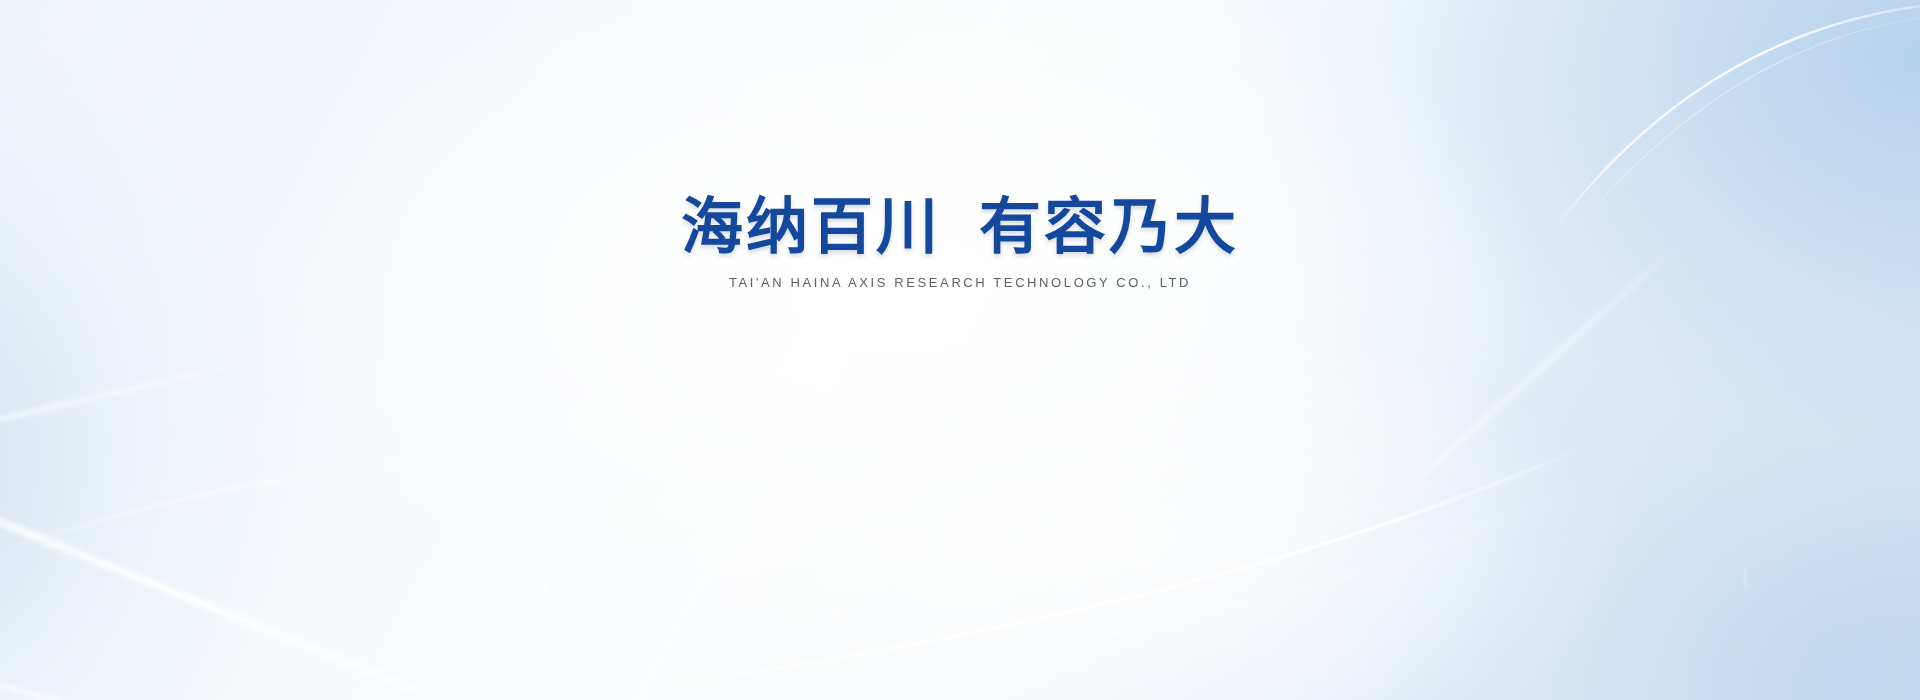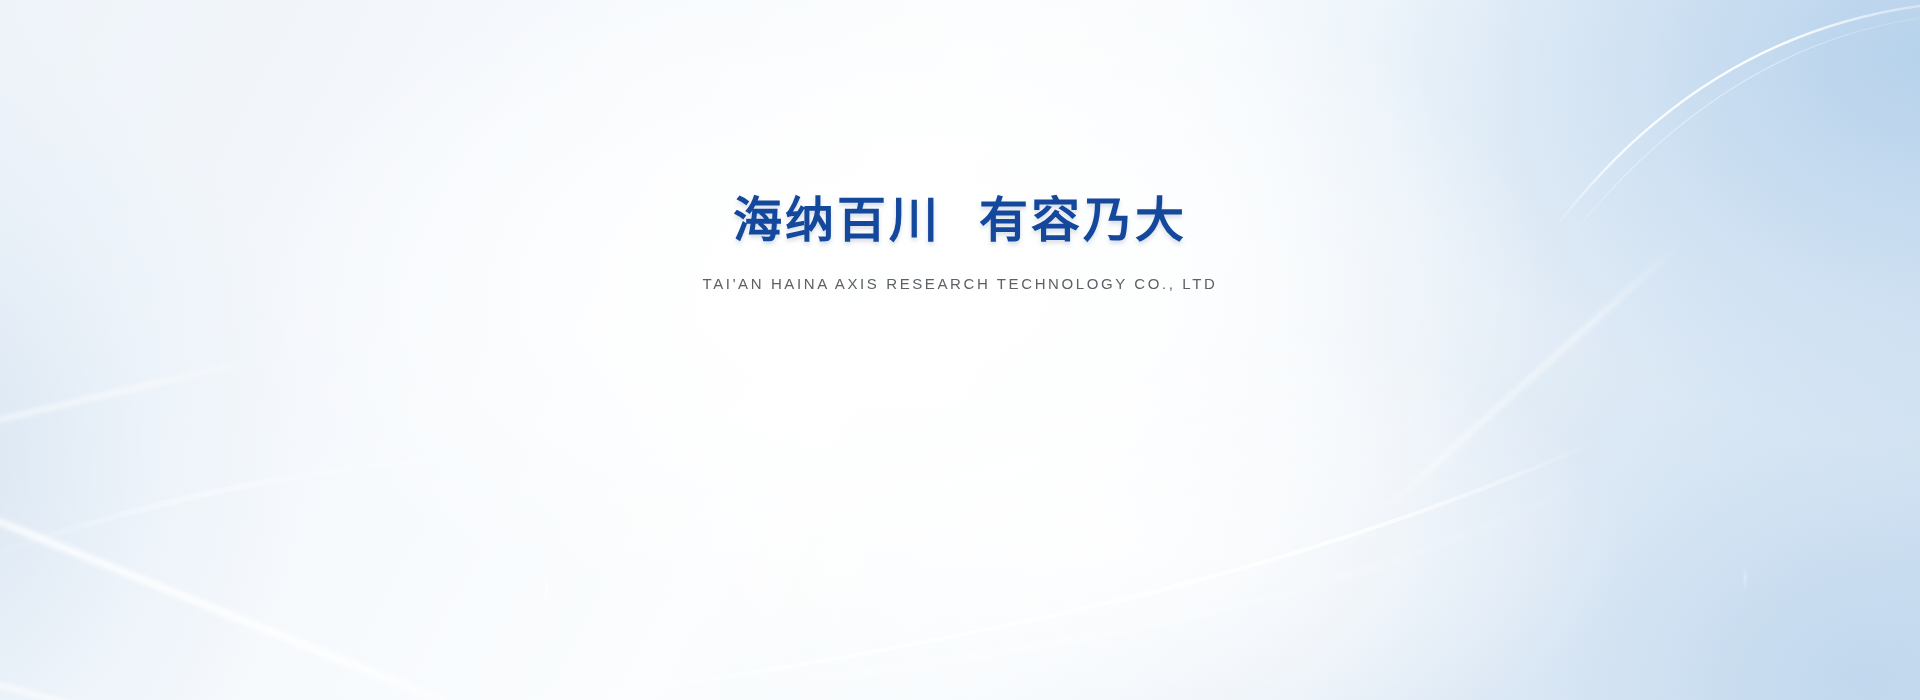--- a/index.html
+++ b/index.html
@@ -154,21 +154,21 @@
     top: 0;
     width: 1920px;
     height: 700px;
     display: flex;
     flex-direction: column;
     align-items: center;
   }
 
   .headline {
     margin-top: 196px;
-    font-size: 49px;
+    font-size: 62px;
     line-height: 1.0;
     font-weight: 700;
     letter-spacing: 3px;
     color: #14489d;
     white-space: nowrap;
     -webkit-text-stroke: 5px #ffffff;
     paint-order: stroke fill;
     text-shadow:
       0 3px 4px rgba(120,140,170,0.30),
       0 1px 0 rgba(255,255,255,0.9);
@@ -182,22 +182,22 @@
     margin-top: 76px;
     font-size: 31px;
     line-height: 1.2;
     font-weight: 700;
     letter-spacing: 1px;
     color: #161616;
     white-space: nowrap;
   }
 
   .subtitle-en {
-    margin-top: 30px;
-    font-size: 15px;
+    margin-top: 17px;
+    font-size: 13px;
     line-height: 1.2;
     font-weight: 400;
     letter-spacing: 2.6px;
     color: #5d6166;
     white-space: nowrap;
   }
 </style>
 </head>
 <body>
 

